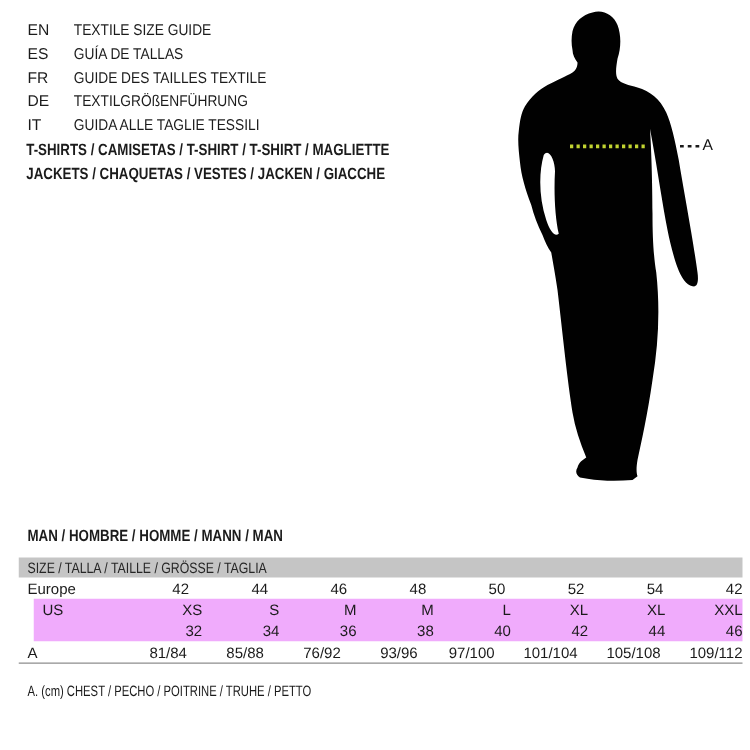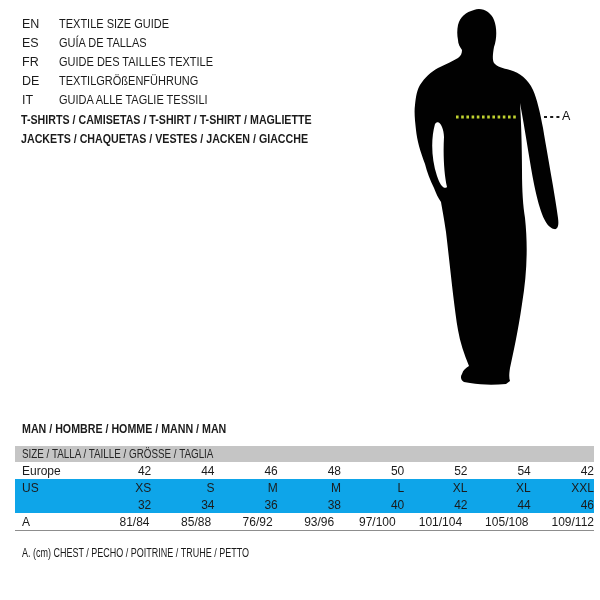--- a/index.html
+++ b/index.html
@@ -27,21 +27,21 @@
 
   
   .section-title{position:absolute;left:22px;top:421px;font-size:13px;font-weight:bold;}
 
   
   .size-table{position:absolute;left:15px;top:446px;width:579px;border-bottom:1px solid #8d8d8d;}
   .thead{height:16px;background:#c5c5c5;display:flex;align-items:center;padding-left:7px;
          font-size:12px;color:#262626;}
   .trow{height:17px;display:grid;grid-template-columns:73px repeat(8,1fr);align-items:center;
         font-size:12px;gap:23px;}
-  .trow.striped{background:#0ea5e9;}
+  .trow.striped{background:#f0abfc;margin-left:12px;}
   .trow .rlabel{padding-left:7px;text-align:left;}
   .trow .cell{text-align:right;}
 
   
   .footnote{position:absolute;left:22px;top:546px;font-size:12px;font-weight:normal;}
 </style>
 </head>
 <body>
 
 <div class="page">

